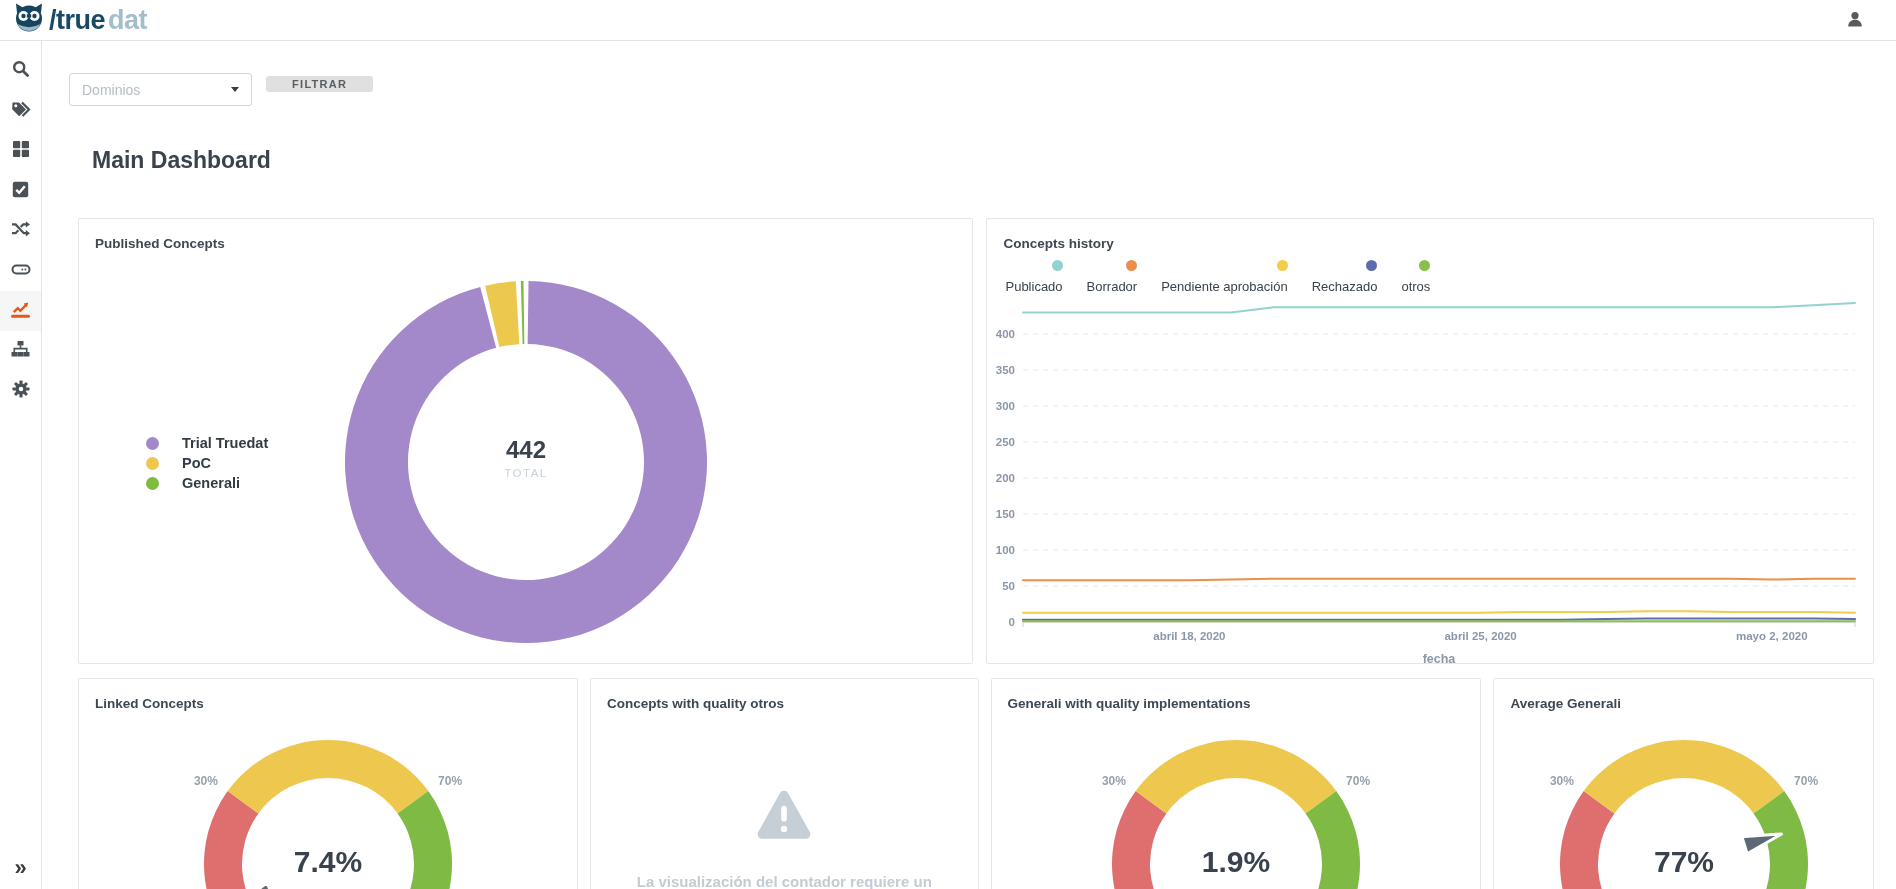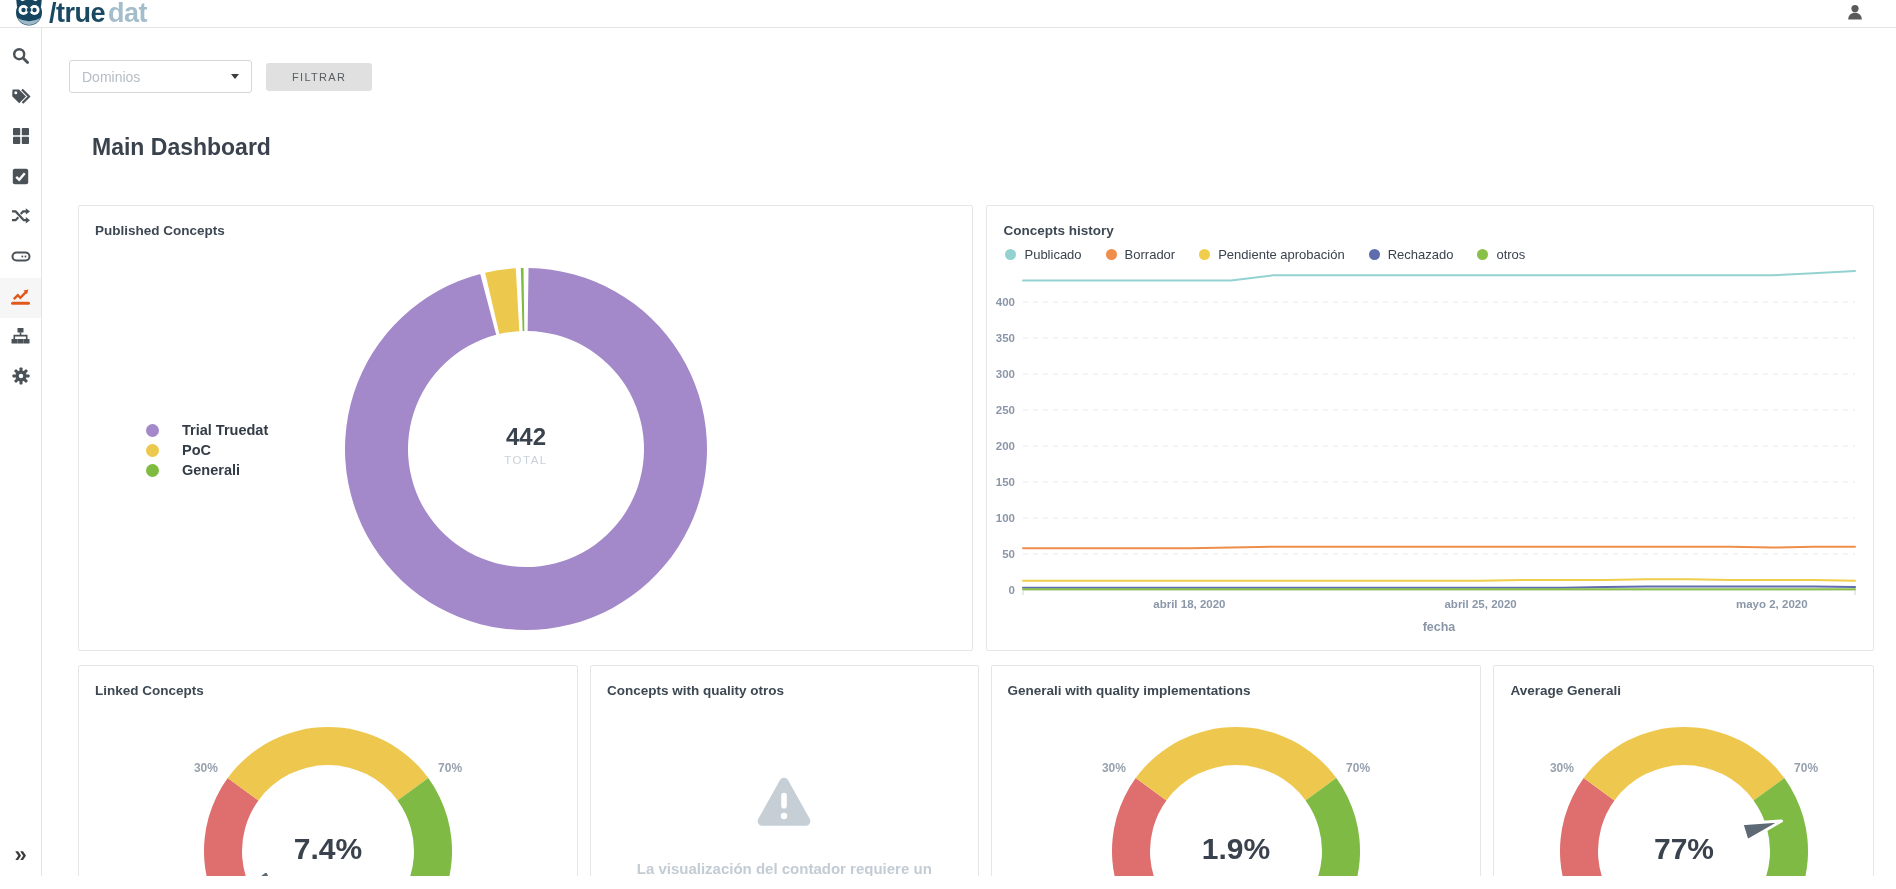--- a/index.html
+++ b/index.html
@@ -3,21 +3,21 @@
 <meta charset="utf-8">
 <style>
   * { box-sizing: border-box; }
   html,body { margin:0; padding:0; }
   body {
     width:1896px; height:889px; overflow:hidden; background:#ffffff;
     font-family:"Liberation Sans", sans-serif; color:#3b4551; position:relative;
   }
   
   header {
-    height:28px; border-bottom:1px solid #e4e4e4; display:flex; align-items:center;
+    height:41px; border-bottom:1px solid #e4e4e4; display:flex; align-items:center;
     padding:0 30px 0 12px; background:#fff;justify-content:center;
   }
   .logo { display:flex; align-items:center; gap:3px; }
   .logo-text { font-weight:bold; font-size:27px; letter-spacing:-0.5px; line-height:1; }
   .logo-true { color:#1a4a63; }
   .logo-dat  { color:#a4bdcb; }
   .user-btn { margin-left:auto; background:none; border:none; padding:2px; cursor:pointer; }
   
   .app { display:flex; height:848px; }
   .sidebar {
@@ -32,42 +32,42 @@
   
   .filter-row { display:flex; gap:14px; align-items:flex-start; }
   .domain-select {
     width:183px; height:33px; border:1px solid #d6d6d6; border-radius:3px; background:#fff;
     display:flex; align-items:center; justify-content:space-between; padding:0 12px; cursor:pointer;
   }
   .select-placeholder { color:#b6bdc4; font-size:14px; }
   .caret { width:0; height:0; border-left:4px solid transparent; border-right:4px solid transparent;
     border-top:5px solid #3c3c3c; }
   .btn-filtrar {
-    height:28px; margin-top:3px; padding:0 26px; background:#e0e0e0; border:none; border-radius:3px;
-    font-family:inherit; font-size:11px; font-weight:normal; letter-spacing:1.3px; color:#585d62; cursor:pointer;
+    height:16px; margin-top:3px; padding:0 26px; background:#e0e0e0; border:none; border-radius:3px;
+    font-family:inherit; font-size:11px; font-weight:bold; letter-spacing:1.3px; color:#585d62; cursor:pointer;
   }
   .page-title { font-size:23px; font-weight:600; color:#39424d; margin:40px 0 0 23px; line-height:28px; }
   
   .row1 { display:grid; grid-template-columns:896fr 888fr; gap:13px; margin:44px 0 0 9px; }
   .row1 .card { height:446px; }
   .row2 { display:grid; grid-template-columns:498fr 387fr 489fr 379fr; gap:12px; margin:14px 0 0 9px; }
   .row2 .card { height:400px; }
   .card { border:1px solid #e6e6e6; border-radius:2px; background:#fff; position:relative; overflow:hidden; }
   .card-title { font-size:13.5px; font-weight:600; color:#3d4853; padding:17px 16px 0; }
   
   .pie-legend { position:absolute; left:67px; top:216px; }
   .pie-legend .legend-item { display:flex; align-items:center; gap:23px; margin-bottom:4px;
     font-size:14.5px; font-weight:600; color:#333c46; }
   .legend-dot { border-radius:50%; flex-shrink:0; }
   .pie-legend .legend-dot { width:13px; height:13px; }
   .donut-svg { position:absolute; left:50%; top:53px; transform:translateX(-50%); }
   
   .legend-row { display:flex; align-items:center; gap:24px; padding:9px 0 0 18px;
     font-size:13px; color:#3a434e; }
-  .legend-row .legend-item { display:flex; align-items:center; gap:8px; }
+  .legend-row .legend-item { display:flex; align-items:flex-end; gap:8px;flex-direction:column; }
   .legend-row .legend-dot { width:11px; height:11px; }
   .line-svg { display:block; margin-top:0px; }
   svg text { font-family:"Liberation Sans", sans-serif; }
   
   .gauge-svg { position:absolute; left:50%; top:30px; transform:translateX(-50%); }
   
   .warn-wrap { position:absolute; top:108px; left:0; right:0; text-align:center; }
   .warn-text { margin-top:26px; font-size:15px; font-weight:bold; color:#c3ccd4; padding:0 20px; }
 </style>
 </head>

